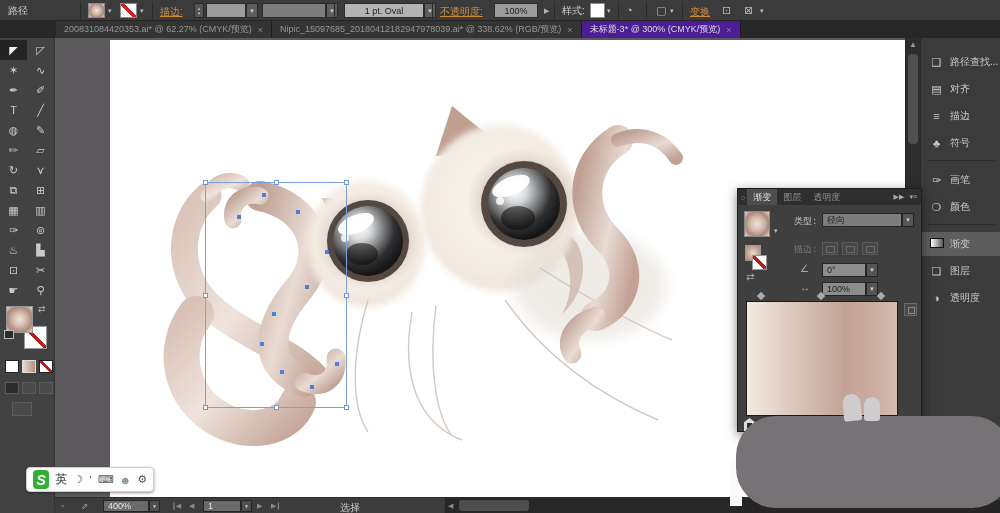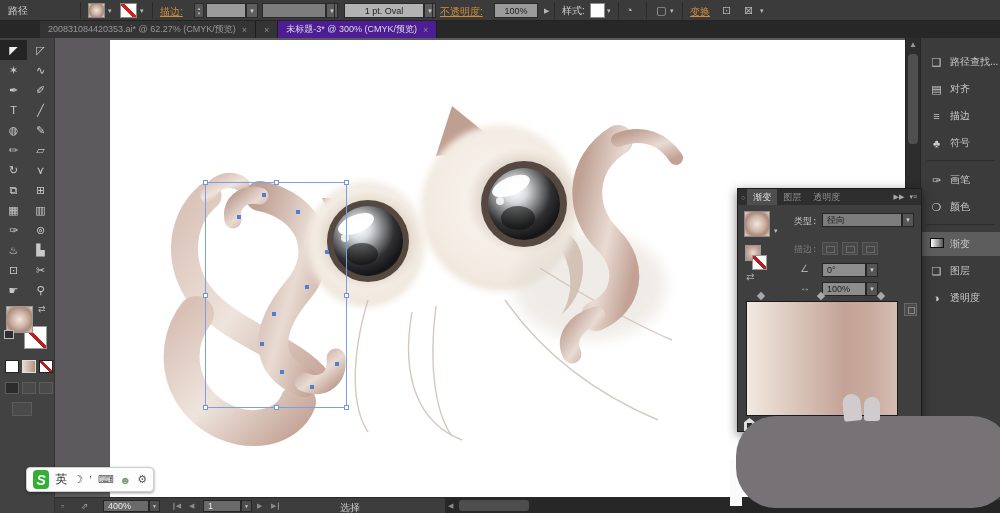--- a/index.html
+++ b/index.html
@@ -19,21 +19,21 @@
   .fld { position:absolute; top:3px; height:15px; background:#9b9b9b; border:1px solid #2a2a2a;
     font-size:9px; color:#1e1e1e; display:flex; align-items:center; justify-content:center; }
   .fld .ddbox { position:absolute; right:-13px; top:-1px; width:12px; height:15px; background:#5e5e5e;
     border:1px solid #2a2a2a; color:#ccc; font-size:6px; display:flex; align-items:center; justify-content:center; cursor:pointer; }
   .stepper { position:absolute; top:3px; width:10px; height:15px; background:#555; border:1px solid #2a2a2a;
     color:#bbb; font-size:5px; display:flex; flex-direction:column; align-items:center; justify-content:center; line-height:5px; cursor:pointer; }
   .cb-icon { position:absolute; top:4px; font-size:11px; color:#b5b5b5; cursor:pointer; }
 
   
   #tab-bar { position:absolute; left:0; top:21px; width:1000px; height:17px; background:#272727;
-    display:flex; padding-left:40px; z-index:9; }
+    display:flex; padding-left:56px; z-index:9; }
   .doc-tab { height:17px; display:flex; align-items:center; gap:6px; padding:0 8px; font-size:9px;
     background:#343434; color:#969696; border-right:1px solid #1d1d1d; cursor:pointer; white-space:nowrap; }
   .doc-tab.active { background:#4c1d95; color:#ddd; }
   .doc-tab .x { font-size:9px; color:#8a8a8a; cursor:pointer; }
 
   
   #toolbar { position:absolute; left:0; top:38px; width:55px; height:475px; background:#424242;
     border-right:1px solid #333; z-index:8; }
   .tools { display:flex; flex-wrap:wrap; width:54px; padding-top:2px; }
   .tool { width:27px; height:20px; display:flex; align-items:center; justify-content:center;
@@ -194,20 +194,21 @@
   <span class="cb-icon" style="left:744px">⊠</span>
   <span class="ddarrow" style="left:760px">▾</span>
 </div>
 
 <div id="tab-bar">
   <div class="doc-tab">
     <span>200831084420353.ai* @ 62.27% (CMYK/预览)</span>
     <span class="x">×</span>
   </div>
   <div class="doc-tab">
+    <span>Nipic_15097685_20180412182947978039.ai* @ 338.62% (RGB/预览)</span>
     <span class="x">×</span>
   </div>
   <div class="doc-tab active">
     <span>未标题-3* @ 300% (CMYK/预览)</span>
     <span class="x">×</span>
   </div>
 </div>
 
 <div id="toolbar">
   <div class="tools">

